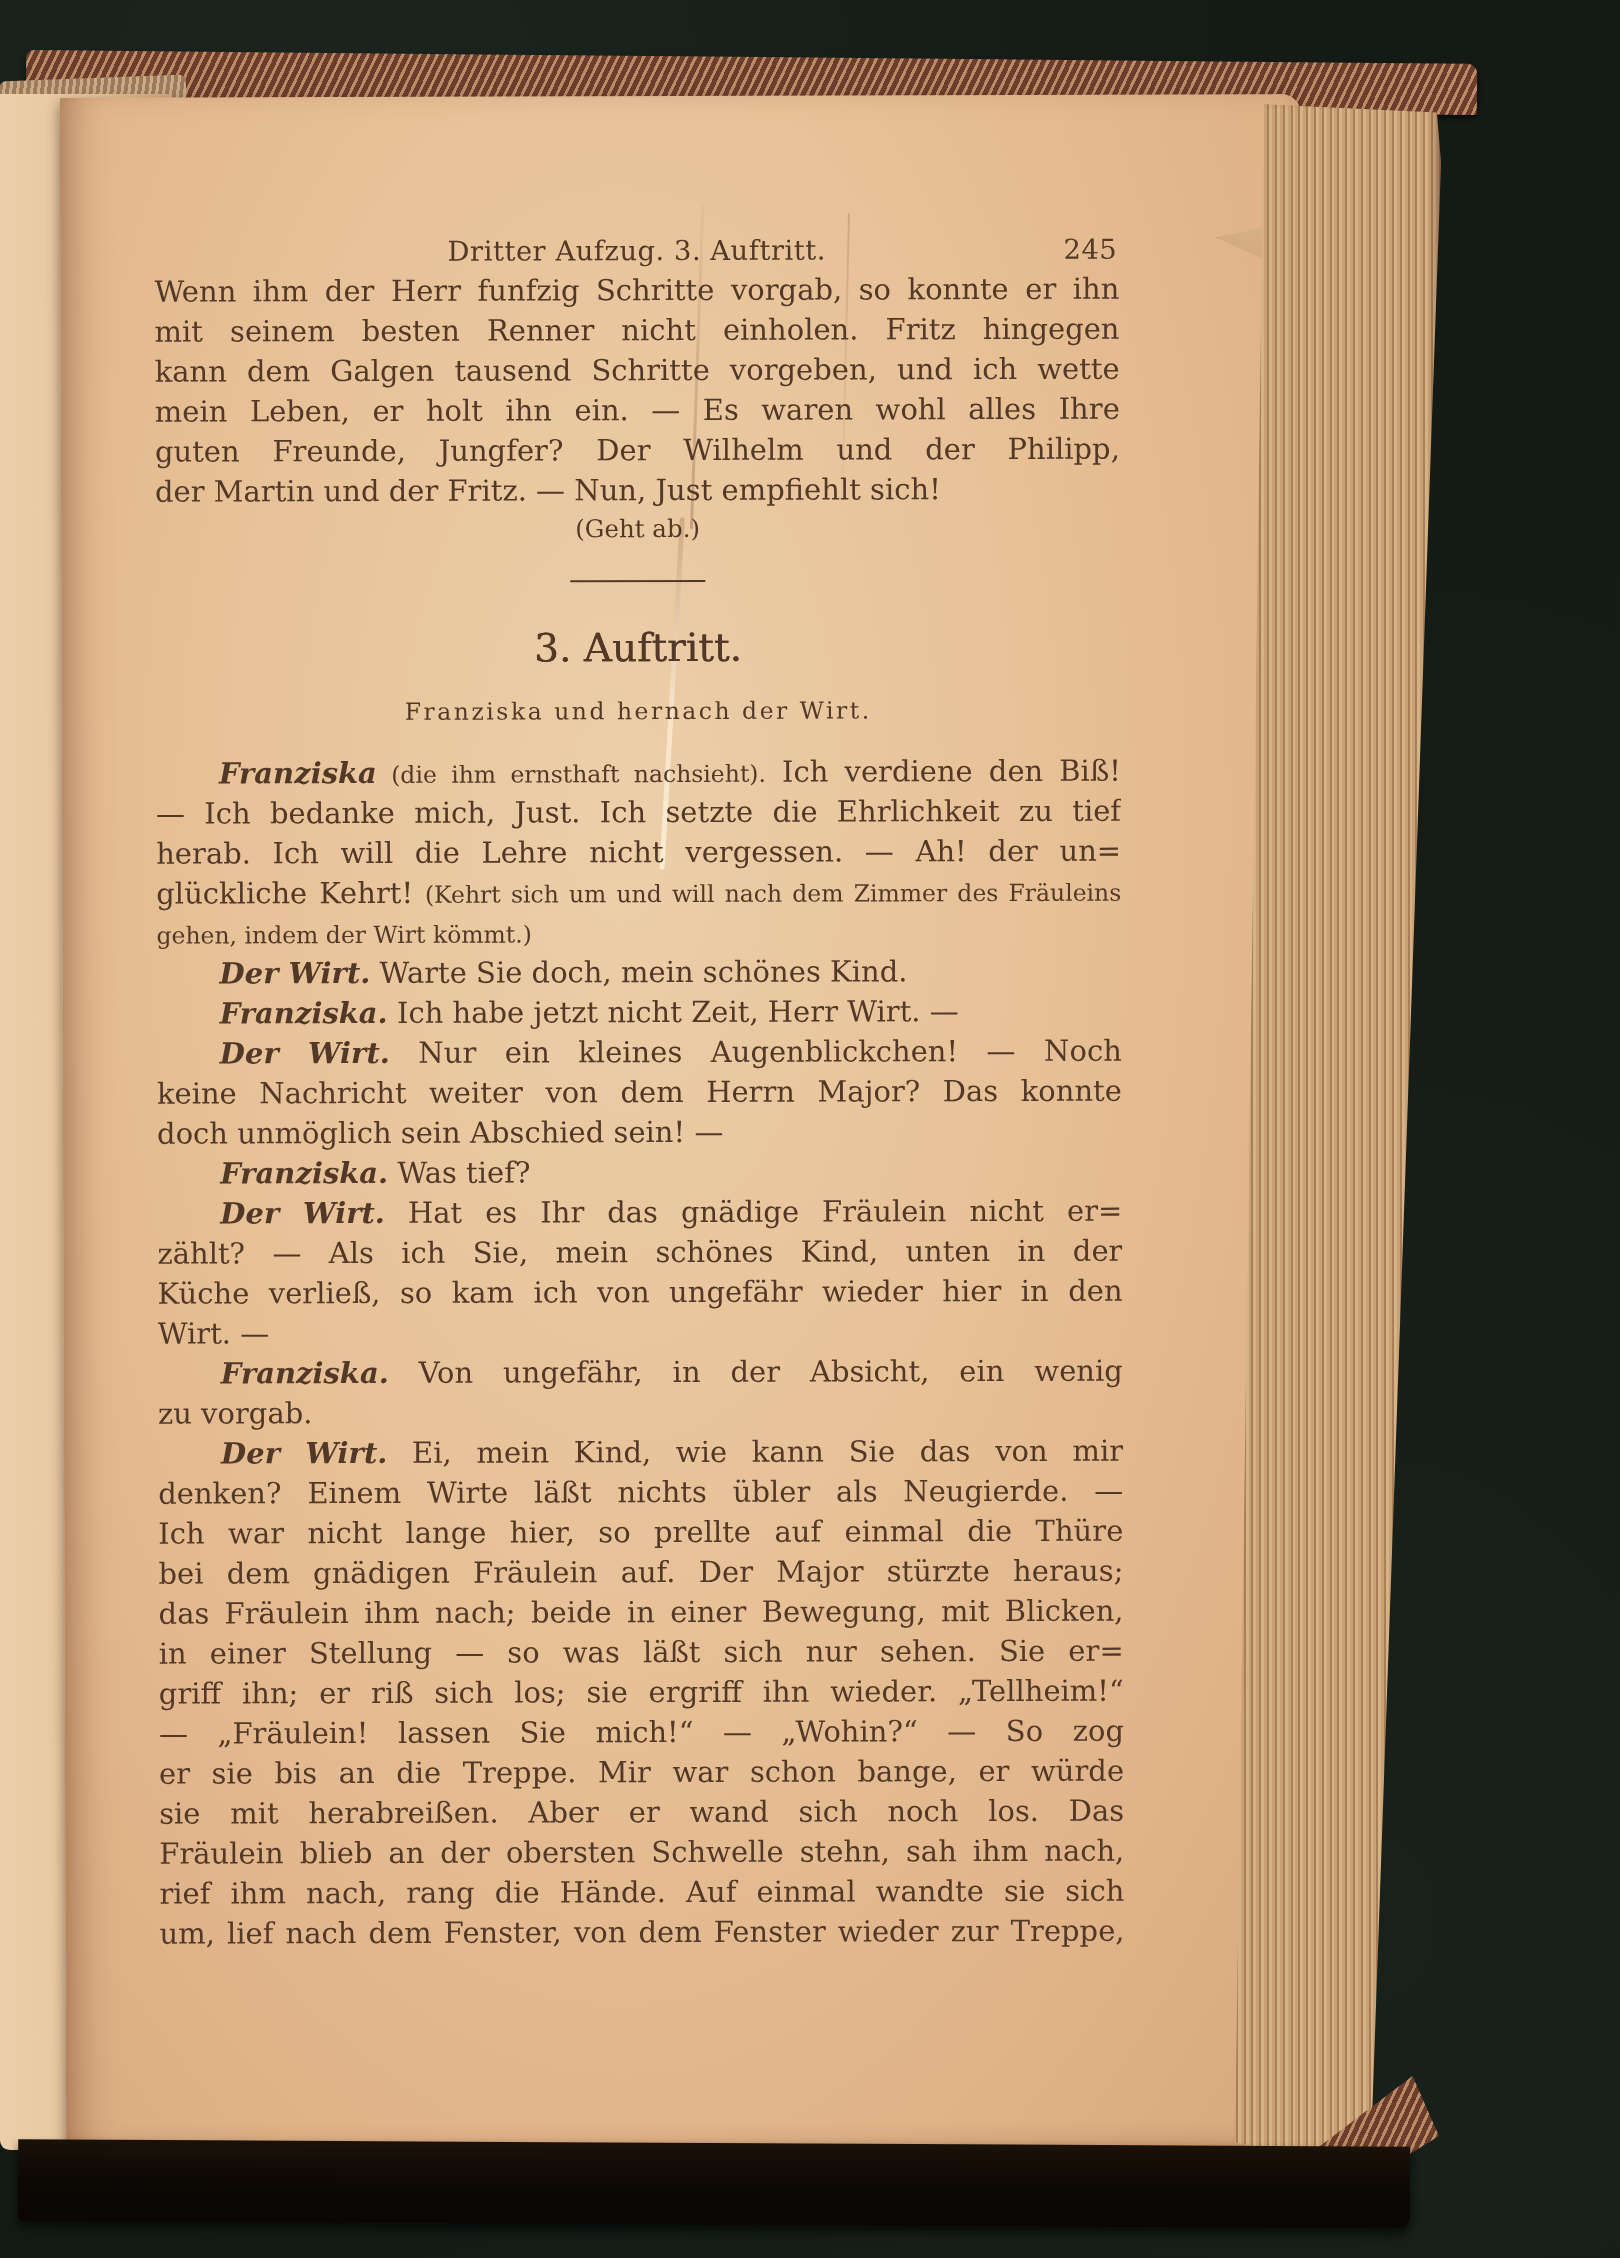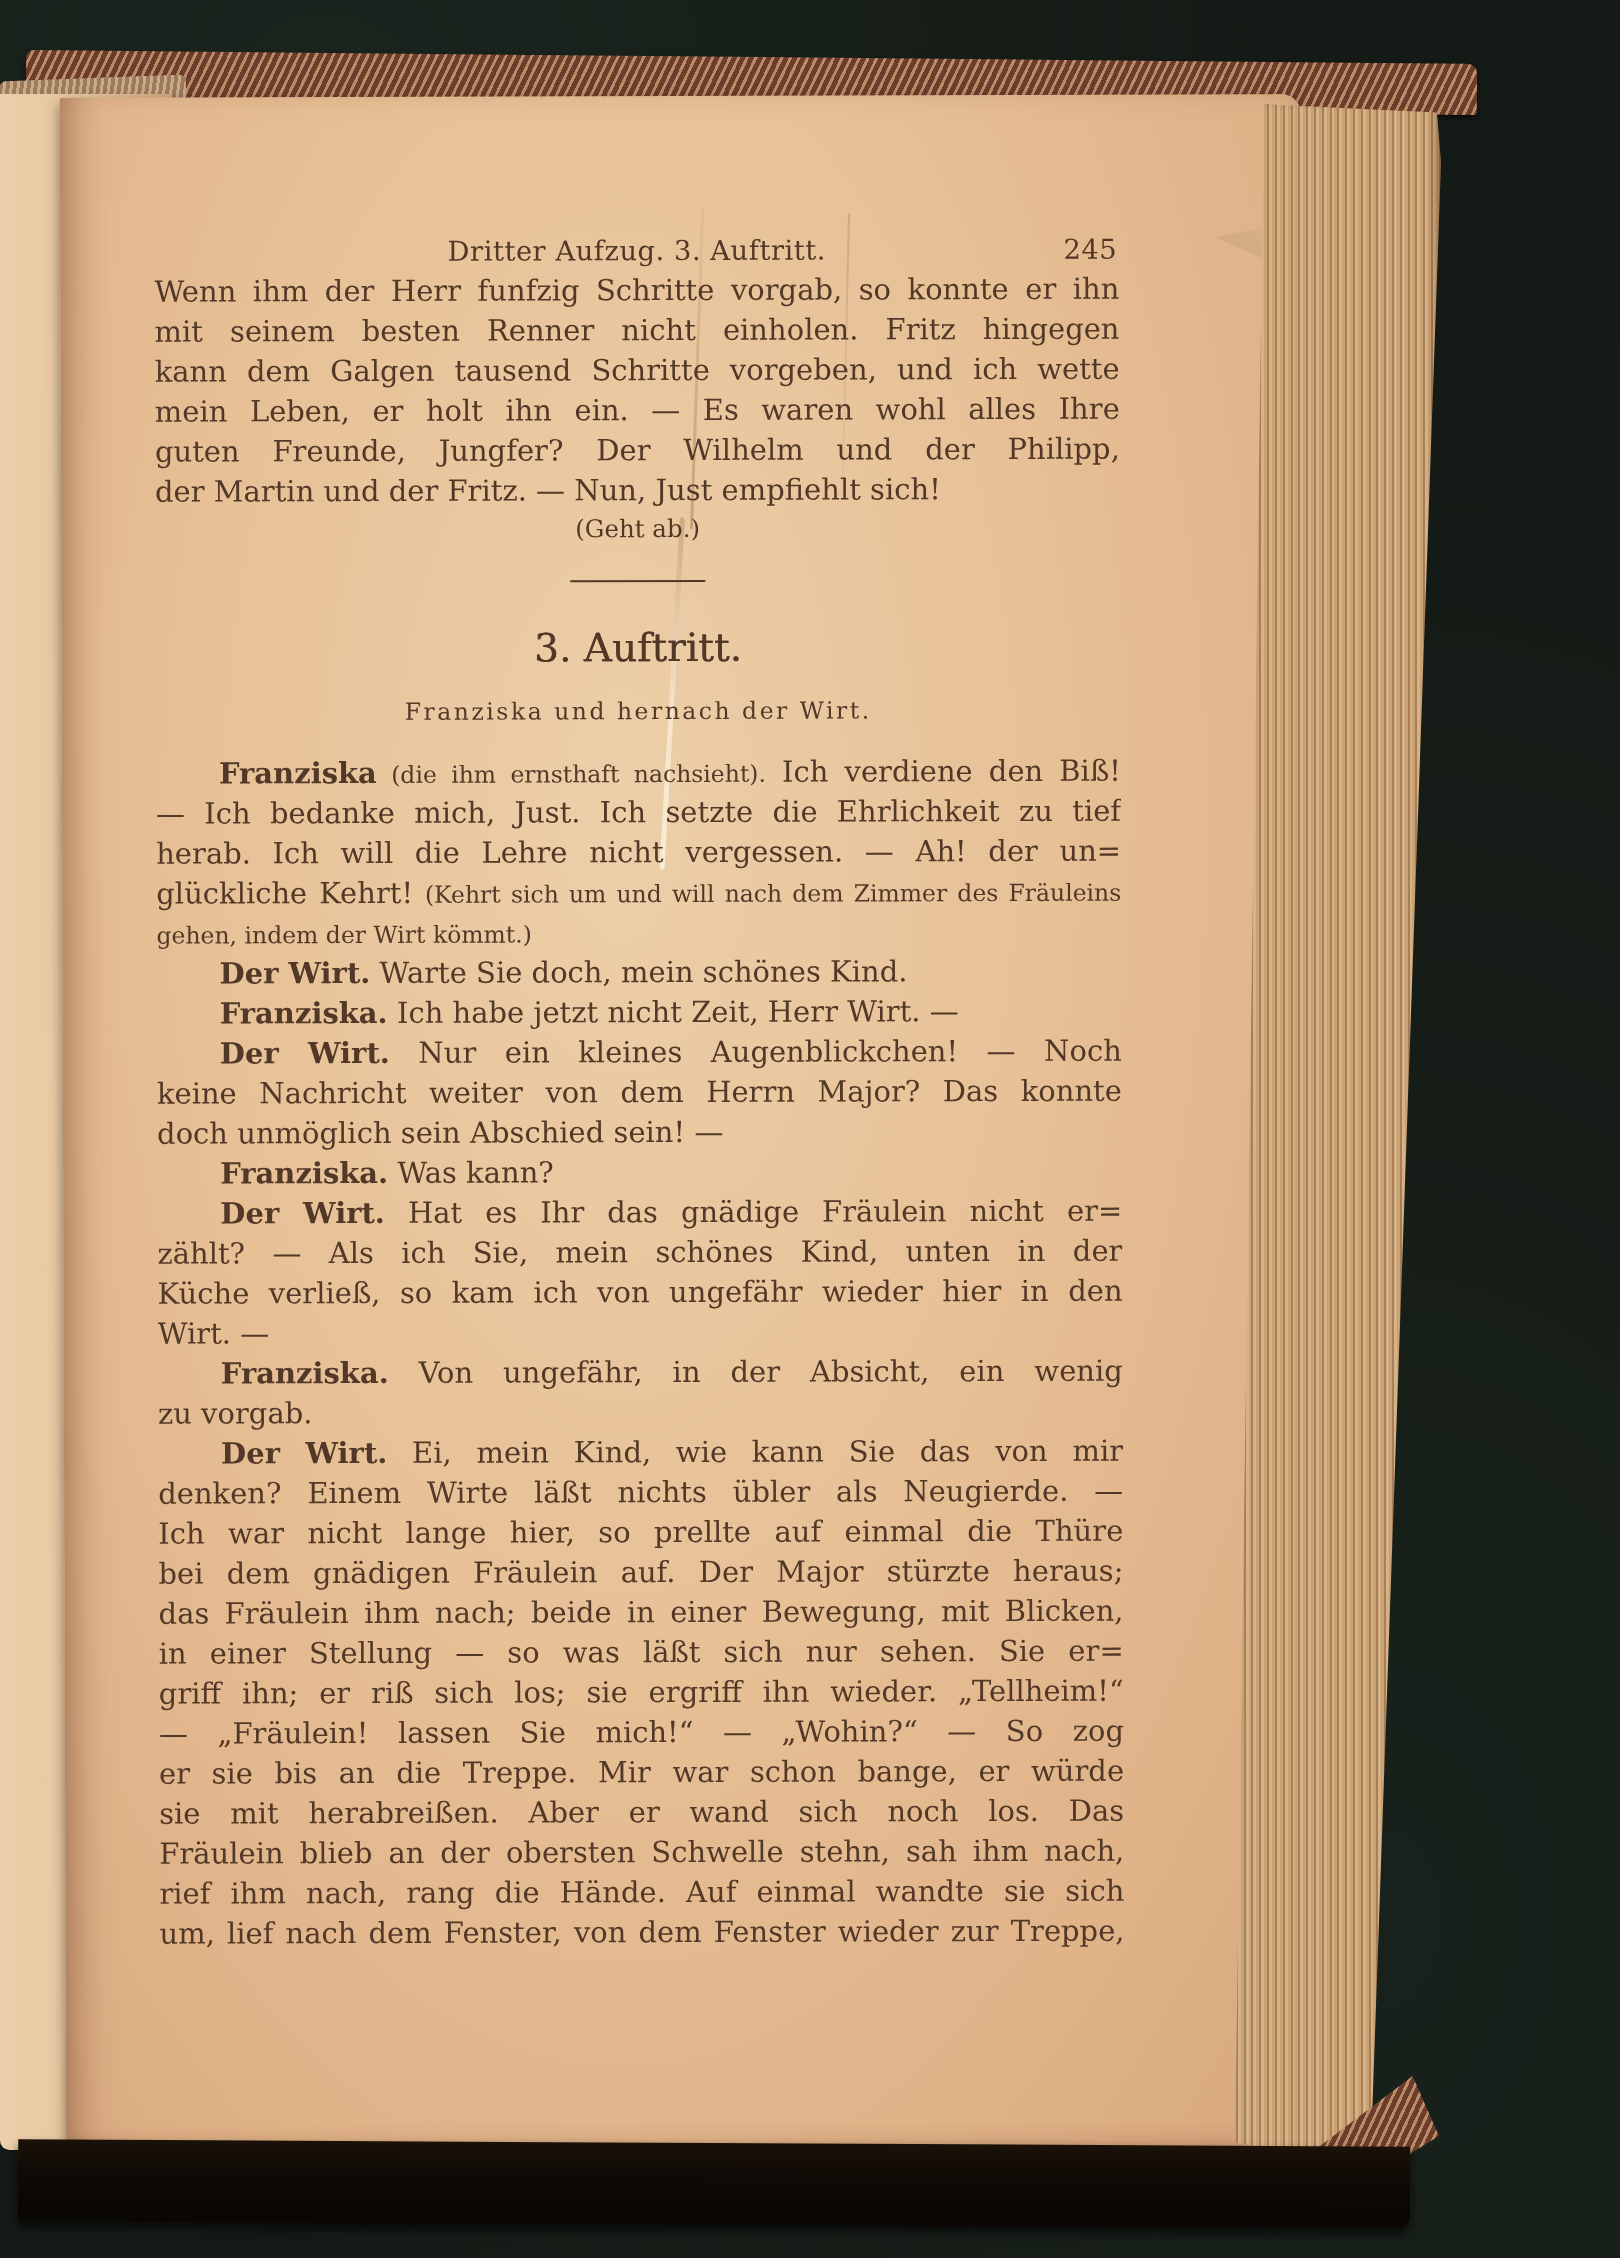--- a/index.html
+++ b/index.html
@@ -85,21 +85,21 @@
     position:absolute; left:94px; top:139px; width:965px;
     color:#523827;
   }
   .header{ position:relative; height:35px; font-size:27.4px; letter-spacing:0.5px; }
   .header .title{ text-align:center; }
   .header .pagenum{ position:absolute; right:2px; top:0;margin-left:24px; }
   .para{ font-size:29px; line-height:40px; }
   .line{ height:40px; overflow:hidden; }
   .line.j{ text-align:justify; text-align-last:justify; }
   .line.ind{ padding-left:63px; }
-  .bold{ font-weight:bold; }
+  .bold{ font-weight:bold;font-style:italic; }
   .small{ font-size:23.5px; }
   .center-small{ text-align:center; font-size:24.5px; height:31px; margin-top:3.9px; }
   .rule{ width:135px; border-top:2.9px solid #523827; margin:35px auto 0 auto; }
   .scene-heading{ text-align:center; font-size:39px; height:53px; margin-top:43px; text-shadow:0.4px 0 currentColor; }
   .cast-line{ text-align:center; font-size:23.5px; letter-spacing:2.5px; height:29px; margin-top:19.6px; }
   .cast-line + .para, .para.after-cast{ margin-top:25.5px; }
 </style>
 </head>
 <body>
 
@@ -142,21 +142,21 @@
         </div>
         <div class="para">
           <div class="line ind"><span class="bold">Franziska.</span><span class="normal">  Ich habe jetzt nicht Zeit, Herr Wirt. —</span></div>
         </div>
         <div class="para">
           <div class="line j ind"><span class="bold">Der Wirt.</span><span class="normal">  Nur ein kleines Augenblickchen! — Noch</span></div>
           <div class="line j"><span class="normal">keine Nachricht weiter von dem Herrn Major?  Das konnte</span></div>
           <div class="line"><span class="normal">doch unmöglich sein Abschied sein! —</span></div>
         </div>
         <div class="para">
-          <div class="line ind"><span class="bold">Franziska.</span><span class="normal">  Was kann?</span></div>
+          <div class="line ind"><span class="bold">Franziska.</span><span class="normal">  Was tief?</span></div>
         </div>
         <div class="para">
           <div class="line j ind"><span class="bold">Der Wirt.</span><span class="normal">  Hat es Ihr das gnädige Fräulein nicht er=</span></div>
           <div class="line j"><span class="normal">zählt? — Als ich Sie, mein schönes Kind, unten in der</span></div>
           <div class="line j"><span class="normal">Küche verließ, so kam ich von ungefähr wieder hier in den</span></div>
           <div class="line"><span class="normal">Wirt. —</span></div>
         </div>
         <div class="para">
           <div class="line j ind"><span class="bold">Franziska.</span><span class="normal">  Von ungefähr, in der Absicht, ein wenig</span></div>
           <div class="line"><span class="normal">zu vorgab.</span></div>

